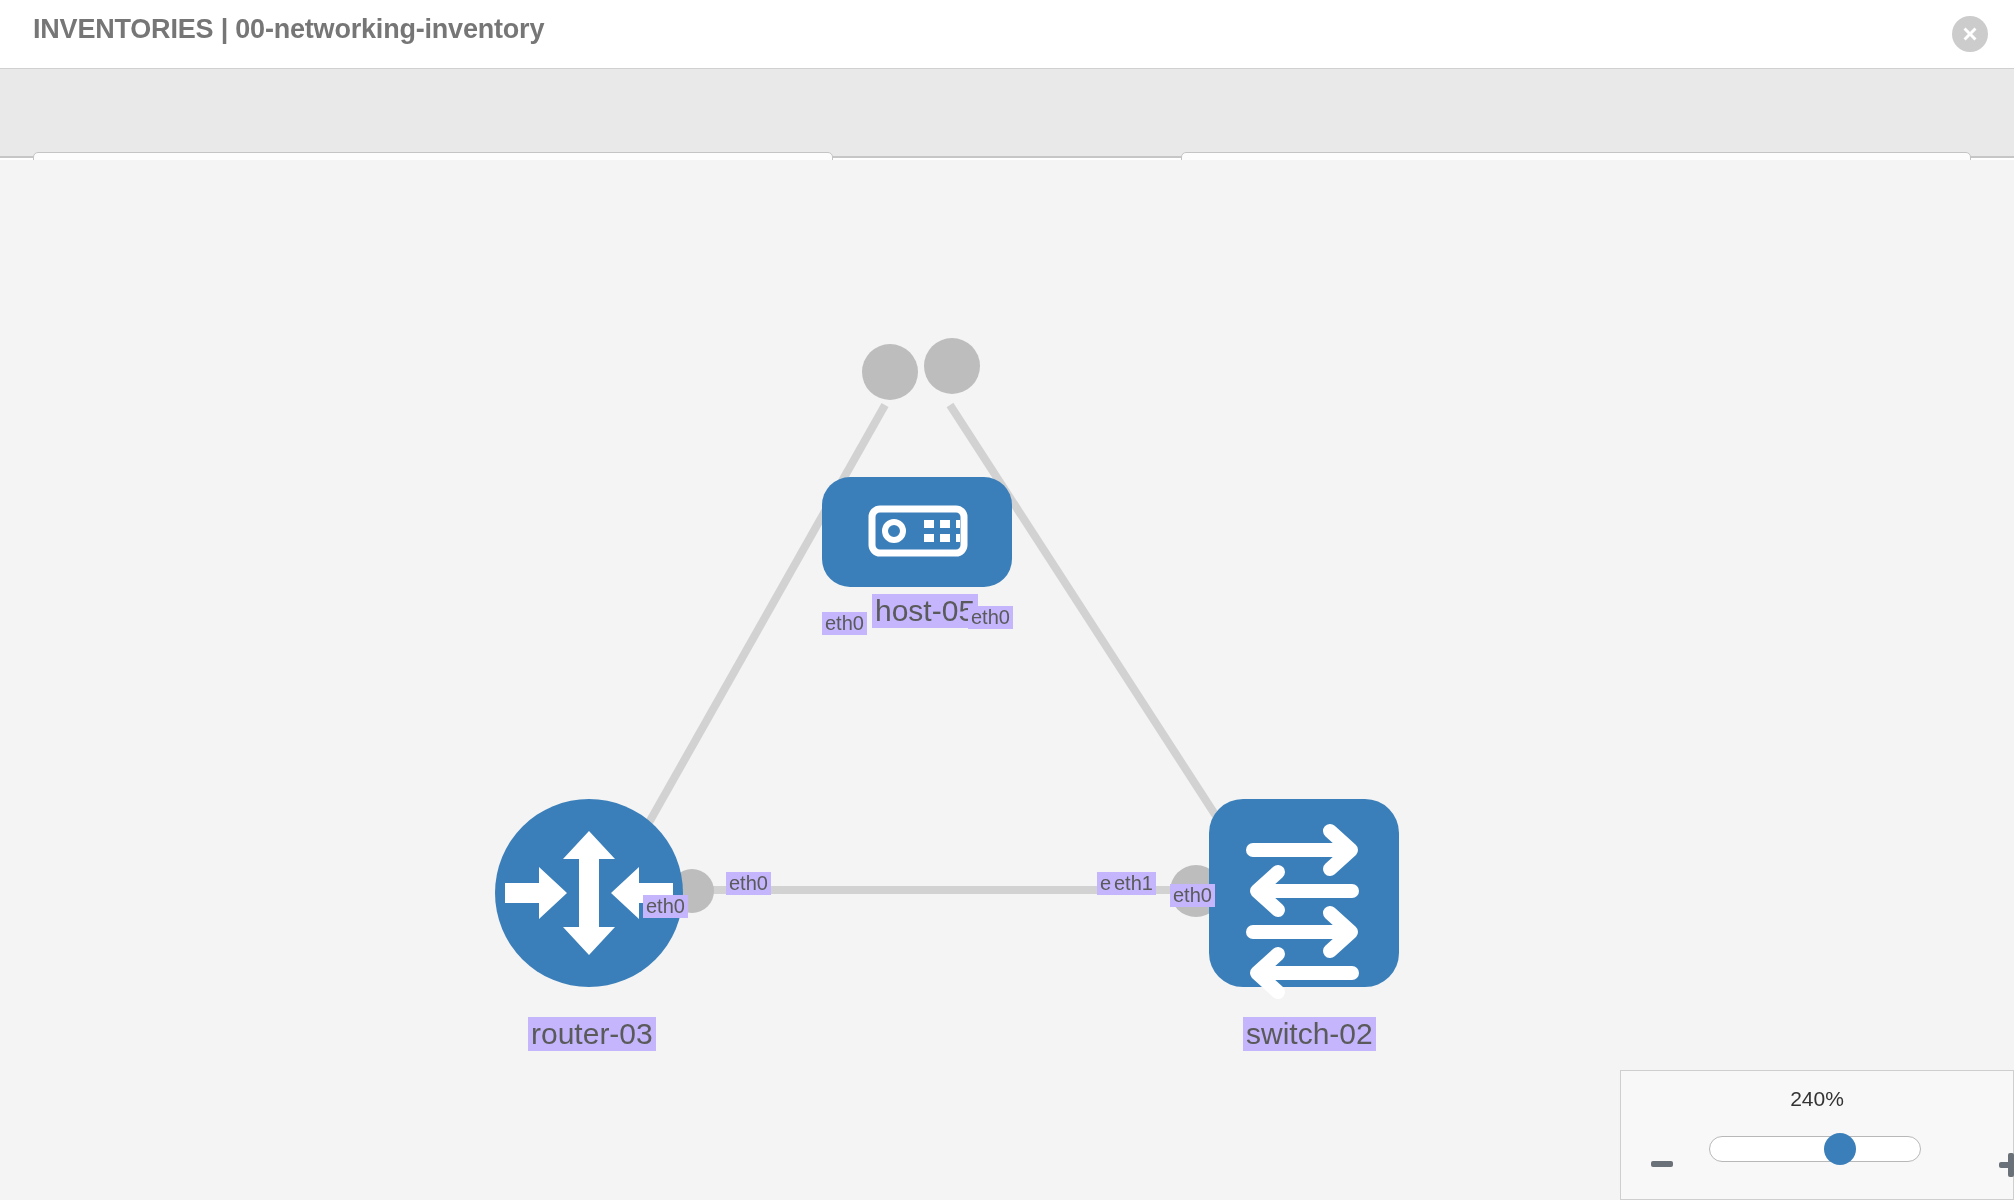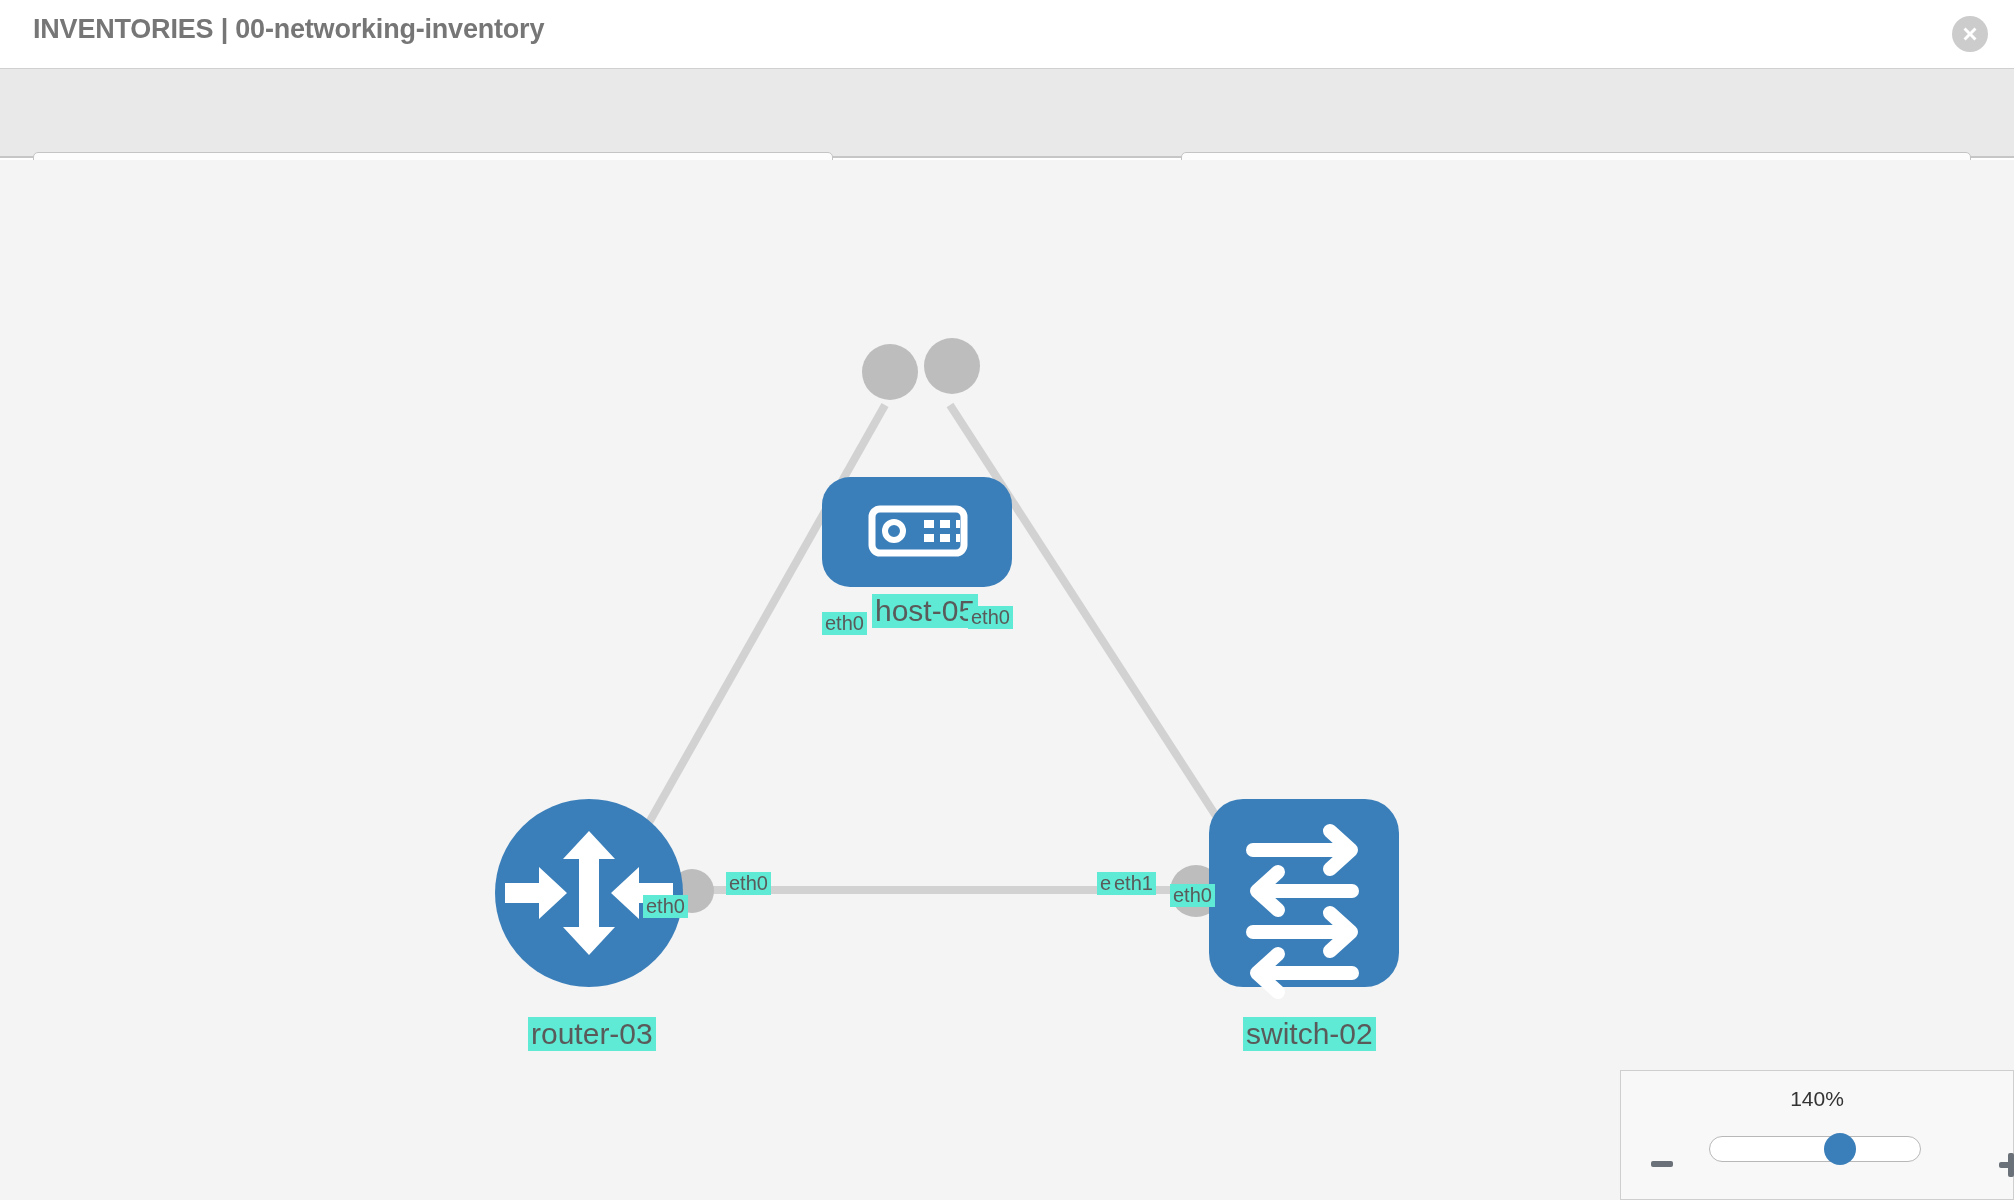--- a/index.html
+++ b/index.html
@@ -65,21 +65,21 @@
   .canvas {
     position: absolute; left: 0; top: 160px;
     width: 2014px; height: 1040px; background: #f4f4f4;
     overflow: hidden;
   }
   .canvas svg { position: absolute; left: 0; top: 0; }
 
   
   .lbl {
     position: absolute;
-    background: #5eead4;
+    background: #c4b5fd;
     color: #5a5a5a;
     white-space: nowrap;
     line-height: 1.05;
   }
   .lbl-node { font-size: 30px; padding: 1px 3px; }
   .lbl-if   { font-size: 20px; padding: 1px 3px; }
 
   
   .zoom-panel {
     position: absolute; right: 0; bottom: 0;
@@ -223,21 +223,21 @@
 
     <div class="lbl lbl-if" style="left:822px; top:452px;">eth0</div>
     <div class="lbl lbl-if" style="left:968px; top:446px;">eth0</div>
     <div class="lbl lbl-if" style="left:643px; top:735px;">eth0</div>
     <div class="lbl lbl-if" style="left:1170px; top:724px;">eth0</div>
     <div class="lbl lbl-if" style="left:726px; top:712px;">eth0</div>
     <div class="lbl lbl-if" style="left:1097px; top:712px;">eth0</div>
     <div class="lbl lbl-if" style="left:1111px; top:712px;">eth1</div>
 
     <div class="zoom-panel">
-      <div class="zoom-level">140%</div>
+      <div class="zoom-level">240%</div>
       <div class="zoom-row">
         <div class="zoom-minus">
           <svg width="30" height="30" viewBox="0 0 30 30" aria-hidden="true">
             <rect x="4" y="12" width="22" height="6" rx="2" fill="#6b7178"></rect>
           </svg>
         </div>
         <div class="zoom-track">
           <div class="zoom-thumb" id="zoom-thumb" style="left: 62%;"></div>
         </div>
         <div class="zoom-plus">

